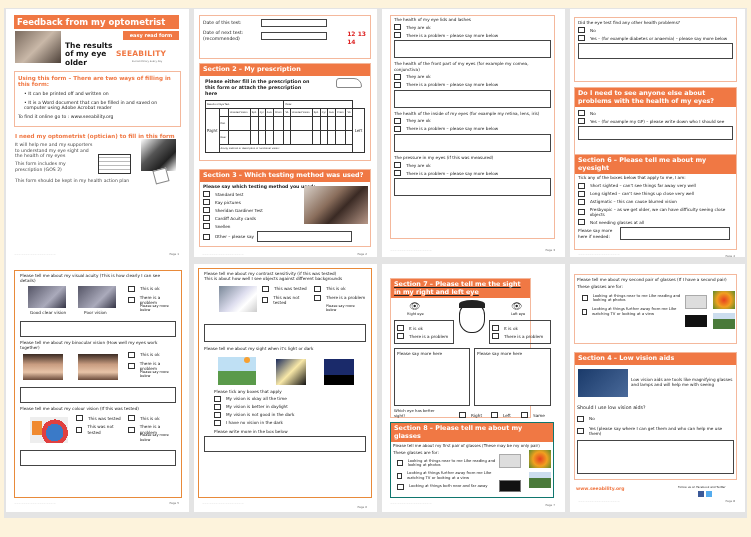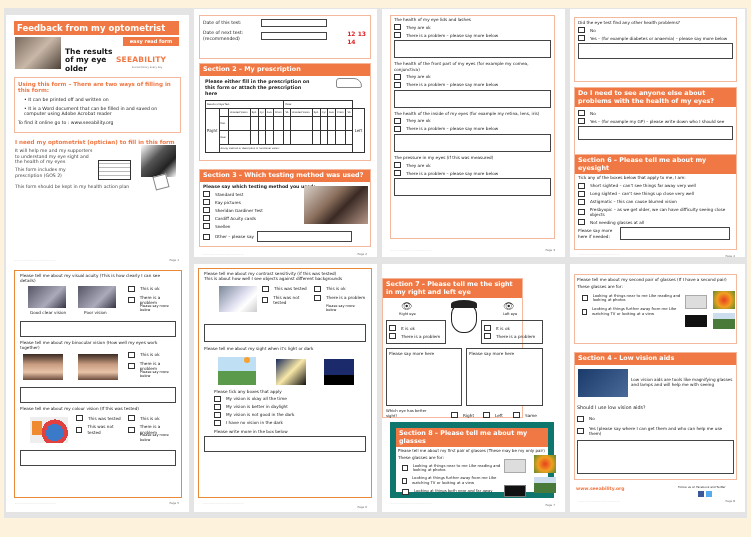--- a/index.html
+++ b/index.html
@@ -11,21 +11,21 @@
     position: relative;
   }
   .grid-bg {
     position: absolute; left: 4px; top: 8px; width: 743px; height: 510px;
     background: #e4e4e4;
   }
   .page {
     position: absolute; background: #fff; width: 183px;
     overflow: hidden; font-size: 4.6px; line-height: 1.25;
   }
-  .p1 { left: 6px;   top: 15px;   height: 316px; }
+  .p1 { left: 6px;   top: 9px;   height: 316px; }
   .p2 { left: 194px; top: 9px;   height: 248px; }
   .p3 { left: 382px; top: 9px;   height: 248px; }
   .p4 { left: 570px; top: 9px;   height: 248px; width: 175px; }
   .p5 { left: 6px;   top: 264px; height: 248px; }
   .p6 { left: 194px; top: 264px; height: 248px; }
   .p7 { left: 382px; top: 264px; height: 248px; }
   .p8 { left: 570px; top: 264px; height: 248px; width: 175px; }
 
   .orange-bar {
     background: #f07844; color: #fff; font-weight: bold;
@@ -441,21 +441,21 @@
         </div>
     </div>
     <div style="margin:3px 0 2px 10px;">Please write more in the box below</div>
     <div class="textbox" style="height:16px;"></div>
   </div>
   <div class="footer-fine" style="top:238px;">............................................................</div>
   <div class="page-num" style="top:242px;">Page 6</div>
 </div>
 
 <div class="page p7">
-  <div style="position:absolute;left:0;top:14px;width:141px;height:140px;border:1px solid #f4b89c;">
+  <div style="position:absolute;left:8px;top:14px;width:141px;height:140px;border:1px solid #f4b89c;text-decoration:underline;">
     <div class="orange-bar">Section 7 – Please tell me the sight in my right and left eye</div>
     <div style="position:relative;height:128px;" class="small">
       <div style="position:absolute;left:18px;top:3px;font-size:9px;">👁</div>
       <div style="position:absolute;left:16px;top:14px;font-size:3.5px;">Right eye</div>
       <div style="position:absolute;left:120px;top:3px;font-size:9px;">👁</div>
       <div style="position:absolute;left:120px;top:14px;font-size:3.5px;">Left eye</div>
       <div style="position:absolute;left:68px;top:5px;width:26px;height:30px;border:1px solid #222;border-radius:40% 40% 45% 45%;background:#fff;"></div>
       <div style="position:absolute;left:68px;top:2px;width:26px;height:8px;background:#222;border-radius:50% 50% 0 0;"></div>
       <div style="position:absolute;left:3px;top:22px;width:60px;height:24px;border:1px solid #444;padding:2px;">
         <div class="row">
@@ -487,21 +487,21 @@
       <div style="position:absolute;left:100px;top:112px;" class="row">
           <span class="cb"></span>
           <span>Left</span>
         </div>
       <div style="position:absolute;left:130px;top:112px;" class="row">
           <span class="cb"></span>
           <span>Same</span>
         </div>
     </div>
   </div>
-  <div style="position:absolute;left:8px;top:158px;width:164px;height:76px;border:6px solid #0f766e;">
+  <div style="position:absolute;left:8px;top:158px;width:164px;height:76px;border:1px solid #0f766e;">
     <div class="orange-bar">Section 8 – Please tell me about my glasses</div>
     <div style="padding:1px 2px;position:relative;" class="small">
       <div style="font-size:4px;">Please tell me about my first pair of glasses (These may be my only pair)</div>
       <div style="margin:2px 0 3px;">These glasses are for:</div>
       <div class="row" style="width:100px;margin:3px 0 3px 4px;">
           <span class="cb"></span>
           <span style="font-size:3.8px;">Looking at things near to me Like reading and looking at photos</span>
         </div>
       <div class="row" style="width:100px;margin:3px 0 3px 4px;">
           <span class="cb"></span>

